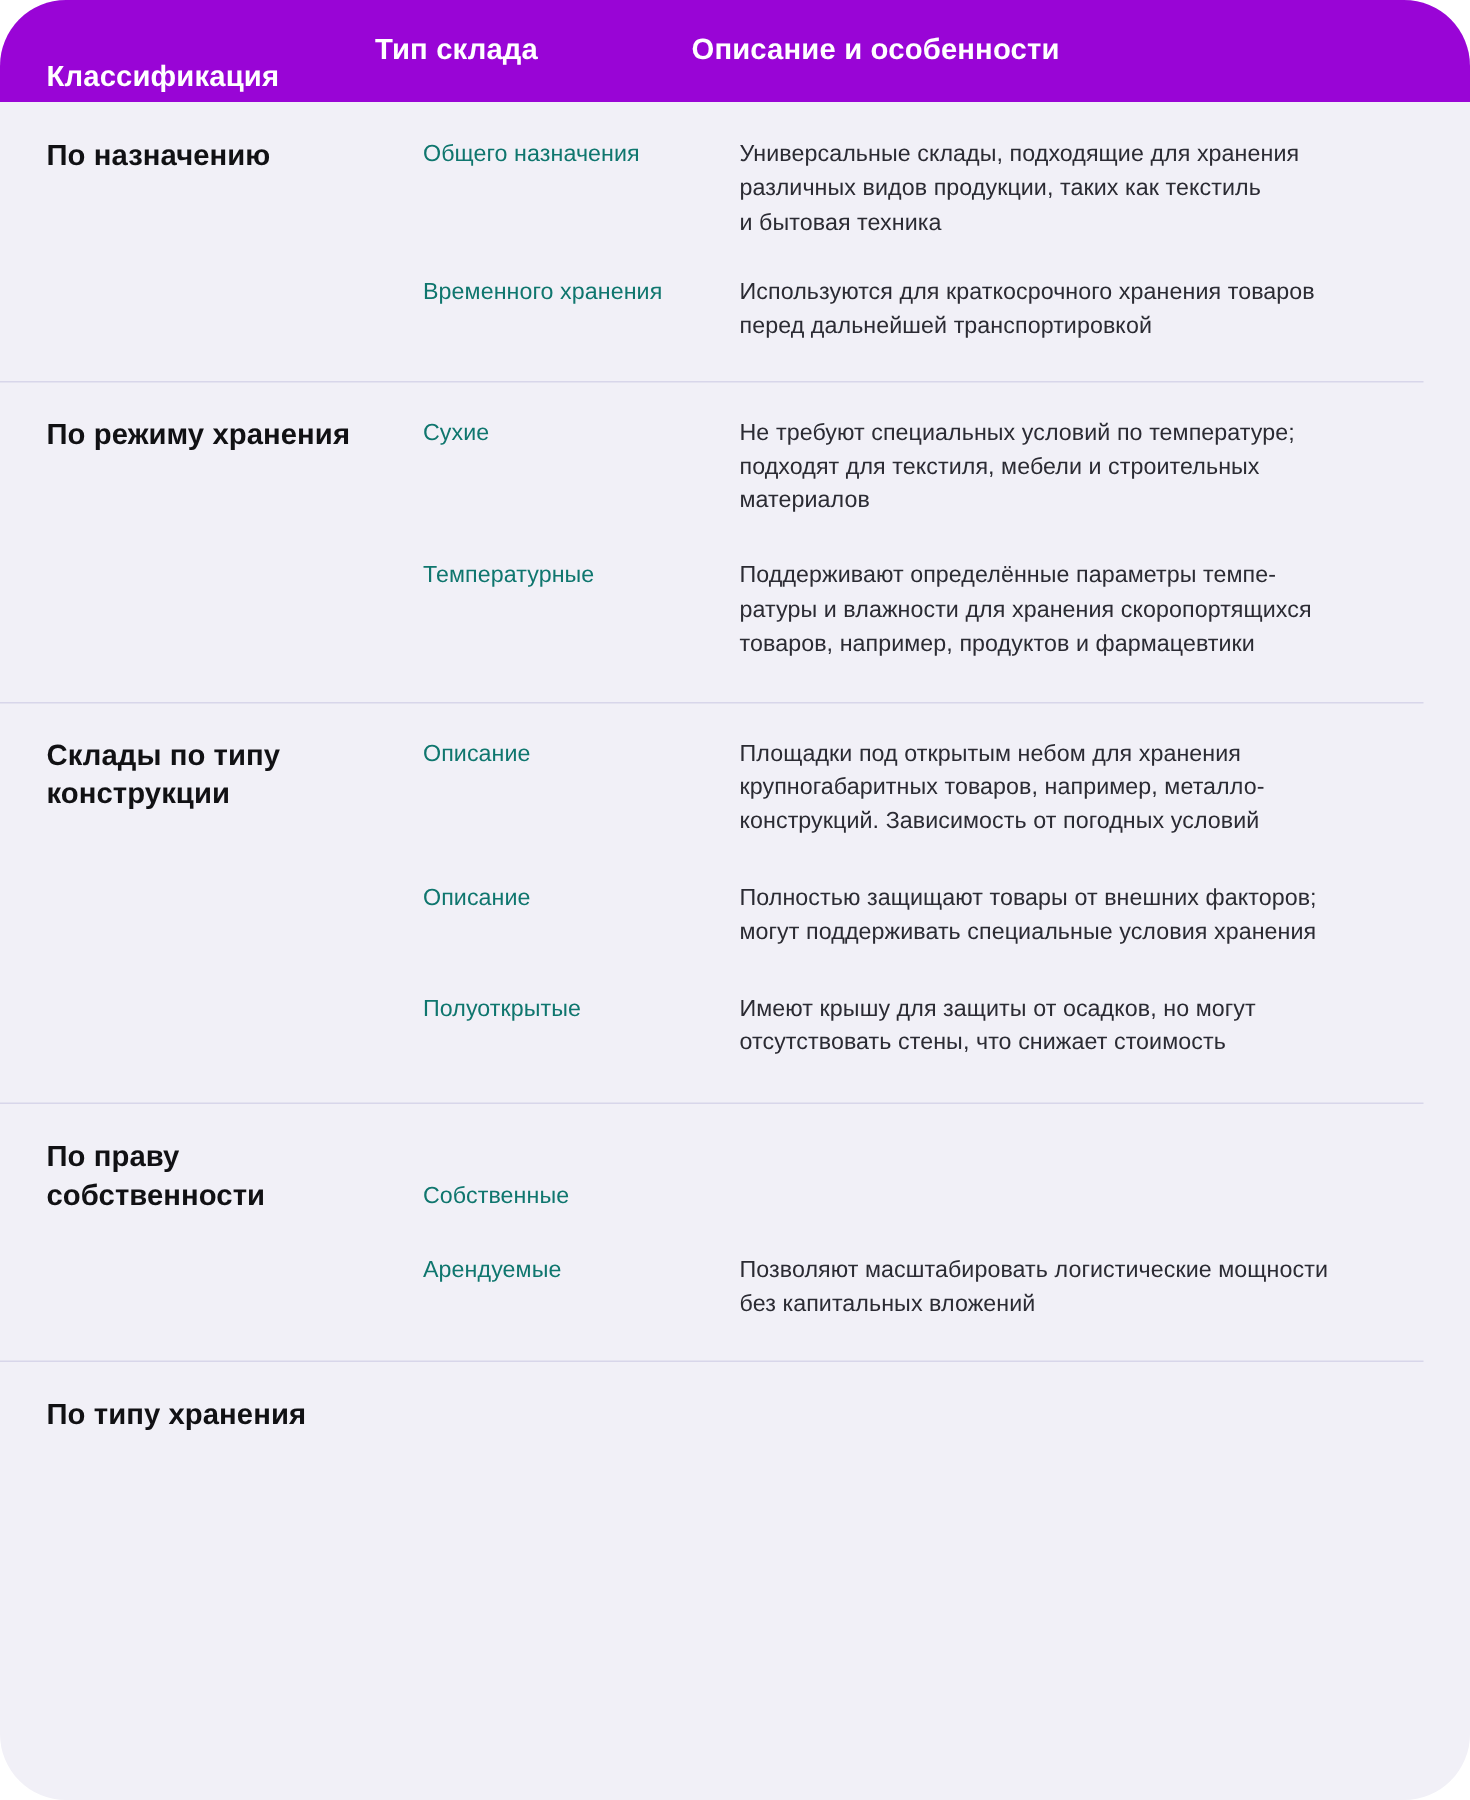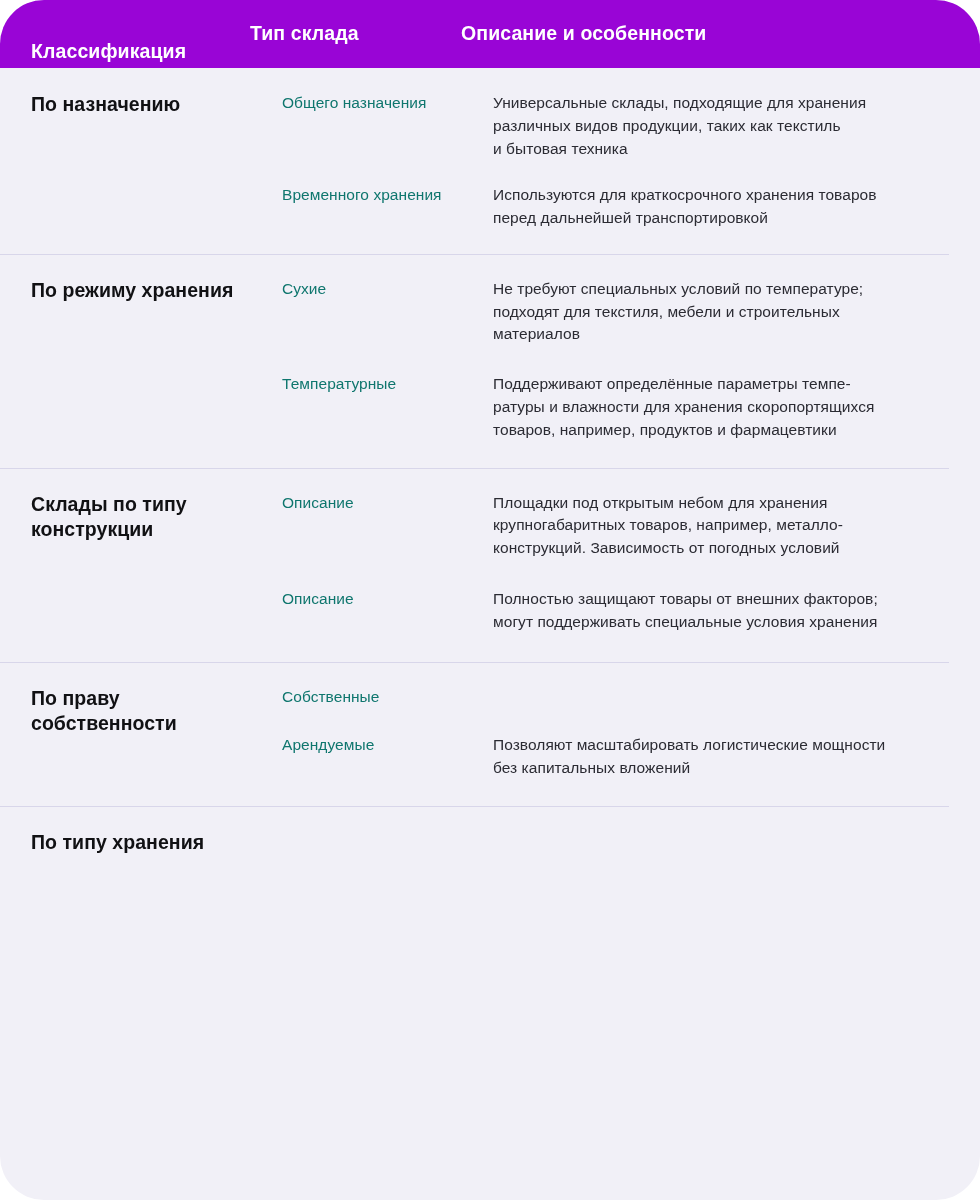--- a/index.html
+++ b/index.html
@@ -112,21 +112,21 @@
     font-weight: 400;
     line-height: 1.47;
     letter-spacing: 0.05px;
     white-space: pre-line;
   }
 
   
   .group[data-group-index="0"] .group-rows { padding-bottom: 24px; }
   .group[data-group-index="1"] .group-rows { padding-bottom: 26px; }
   .group[data-group-index="2"] .group-rows { padding-bottom: 28px; }
-  .group[data-group-index="3"] .group-rows { padding-bottom: 26px; }
+  .group[data-group-index="3"] .group-rows { padding-bottom: 26px; margin-top: 28px; }
   .group[data-group-index="4"] .group-rows { padding-bottom: 30px; }
 
   .group[data-group-index="1"] .row:nth-child(2) { padding-top: 27px; }
   .group[data-group-index="1"] .row:nth-child(3) { padding-top: 27px; }
   .group[data-group-index="2"] .row:nth-child(2) { padding-top: 28px; }
   .group[data-group-index="2"] .row:nth-child(3) { padding-top: 28px; }
   .group[data-group-index="3"] .row:nth-child(2) { padding-top: 26px; }
   .group[data-group-index="3"] .row:nth-child(3) { padding-top: 26px; }
   .group[data-group-index="4"] .row:nth-child(2) { padding-top: 28px; }
   .group[data-group-index="4"] .row:nth-child(3) { padding-top: 28px; }
@@ -191,20 +191,25 @@
           <div class="type">Описание</div>
           <div class="desc">Площадки под открытым небом для хранения
 крупногабаритных товаров, например, металло-
 конструкций. Зависимость от погодных условий</div>
         </div>
         <div class="row">
           <div class="type">Описание</div>
           <div class="desc">Полностью защищают товары от внешних факторов;
 могут поддерживать специальные условия хранения</div>
         </div>
+        <div class="row">
+          <div class="type">Полуоткрытые</div>
+          <div class="desc">Имеют крышу для защиты от осадков, но могут
+отсутствовать стены, что снижает стоимость</div>
+        </div>
       </div>
     </div>
 
     <div class="group" data-group-index="3">
       <div class="group-title">По праву
 собственности</div>
       <div class="group-rows">
         <div class="row">
           <div class="type">Собственные</div>
         </div>

